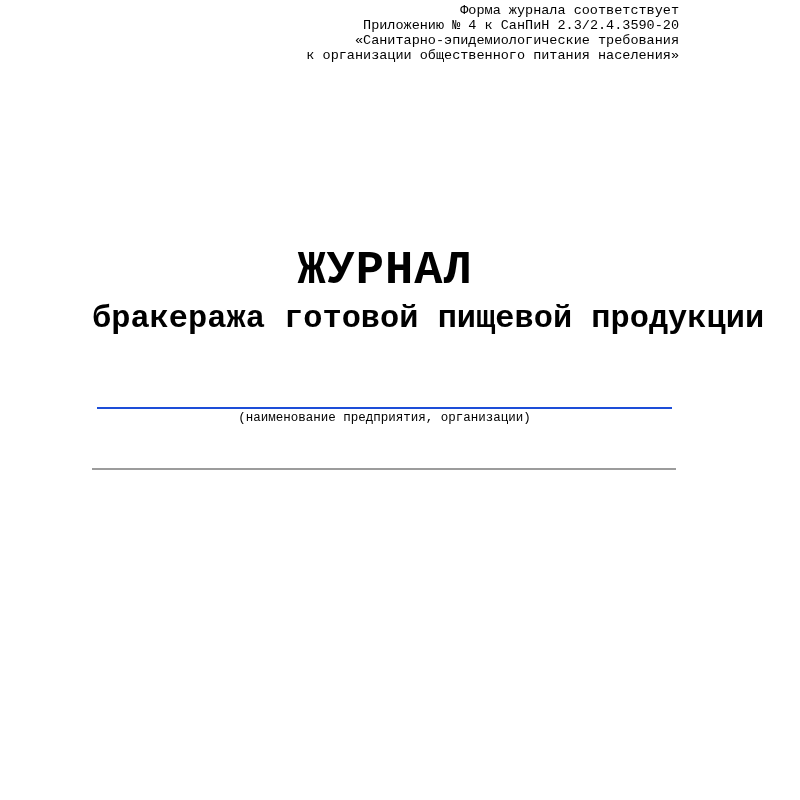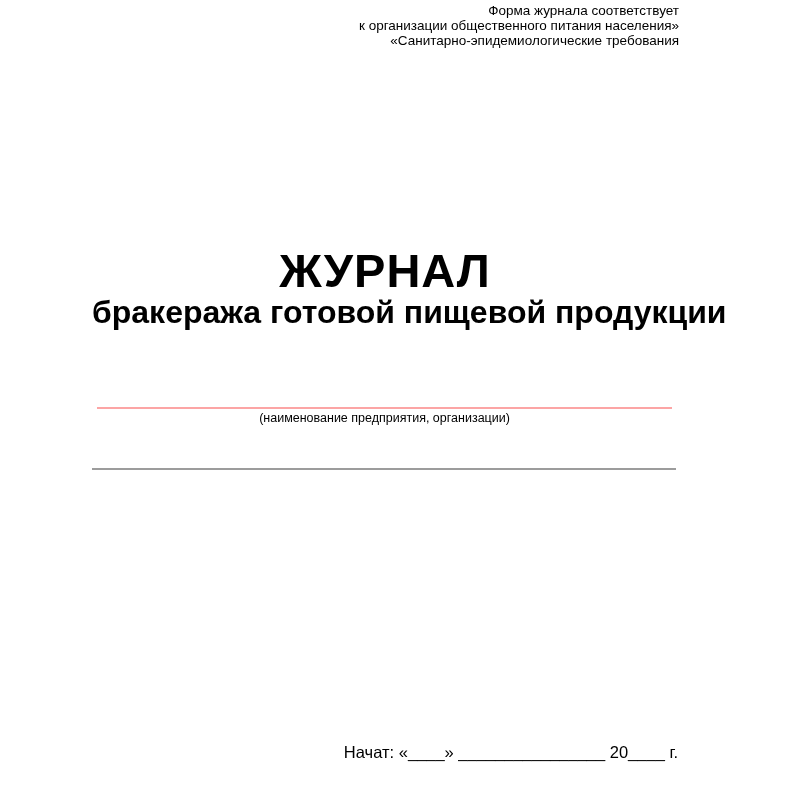--- a/index.html
+++ b/index.html
@@ -6,21 +6,21 @@
     margin: 0;
     padding: 0;
     background: #ffffff;
   }
   .page {
     position: relative;
     width: 800px;
     height: 800px;
     background: #ffffff;
     color: #000000;
-    font-family: Liberation Sans, sans-serif;
+    font-family: Liberation Mono, monospace;
     overflow: hidden;
   }
 
   
   .header-note {
     position: absolute;
     top: 3px;
     right: 121px;
     text-align: right;
     font-size: 13.5px;
@@ -37,34 +37,34 @@
     text-align: center;
   }
   .journal-title {
     font-size: 47px;
     font-weight: bold;
     line-height: 1;
     letter-spacing: 1px;
     white-space: nowrap;
   }
   .journal-subtitle {
-    margin-top: 2px;
+    margin-top: 9px;
     font-size: 32px;
     font-weight: bold;
     line-height: 1;
     white-space: nowrap;
   }
 
   
   .org-field {
     position: absolute;
     top: 407px;
     left: 97px;
     width: 575px;
-    border-top: 2px solid #fca5a5;
+    border-top: 2px solid #1d4ed8;
     text-align: center;
   }
   .org-caption {
     padding-top: 2px;
     font-size: 12.5px;
     line-height: 14px;
   }
 
   
   .secondary-rule {
@@ -90,32 +90,32 @@
     margin-top: 17.5px;
   }
 </style>
 </head>
 <body>
 
 <div class="page">
 
   <div class="header-note">
     <div>Форма журнала соответствует</div>
+    <div>Приложению № 4 к СанПиН 2.3/2.4.3590-20</div>
+    <div>«Санитарно-эпидемиологические требования</div>
     <div>к организации общественного питания населения»</div>
-    <div>«Санитарно-эпидемиологические требования</div>
   </div>
 
   <div class="title-block">
     <div class="journal-title">ЖУРНАЛ</div>
     <div class="journal-subtitle">бракеража готовой пищевой продукции</div>
   </div>
 
   <div class="org-field">
     <div class="org-caption">(наименование предприятия, организации)</div>
   </div>
 
   <div class="secondary-rule"></div>
 
   <div class="dates-block">
-    <div class="date-row">Начат: «____» ________________ 20____ г.</div>
   </div>
 
 </div>
 
 </body></html>

